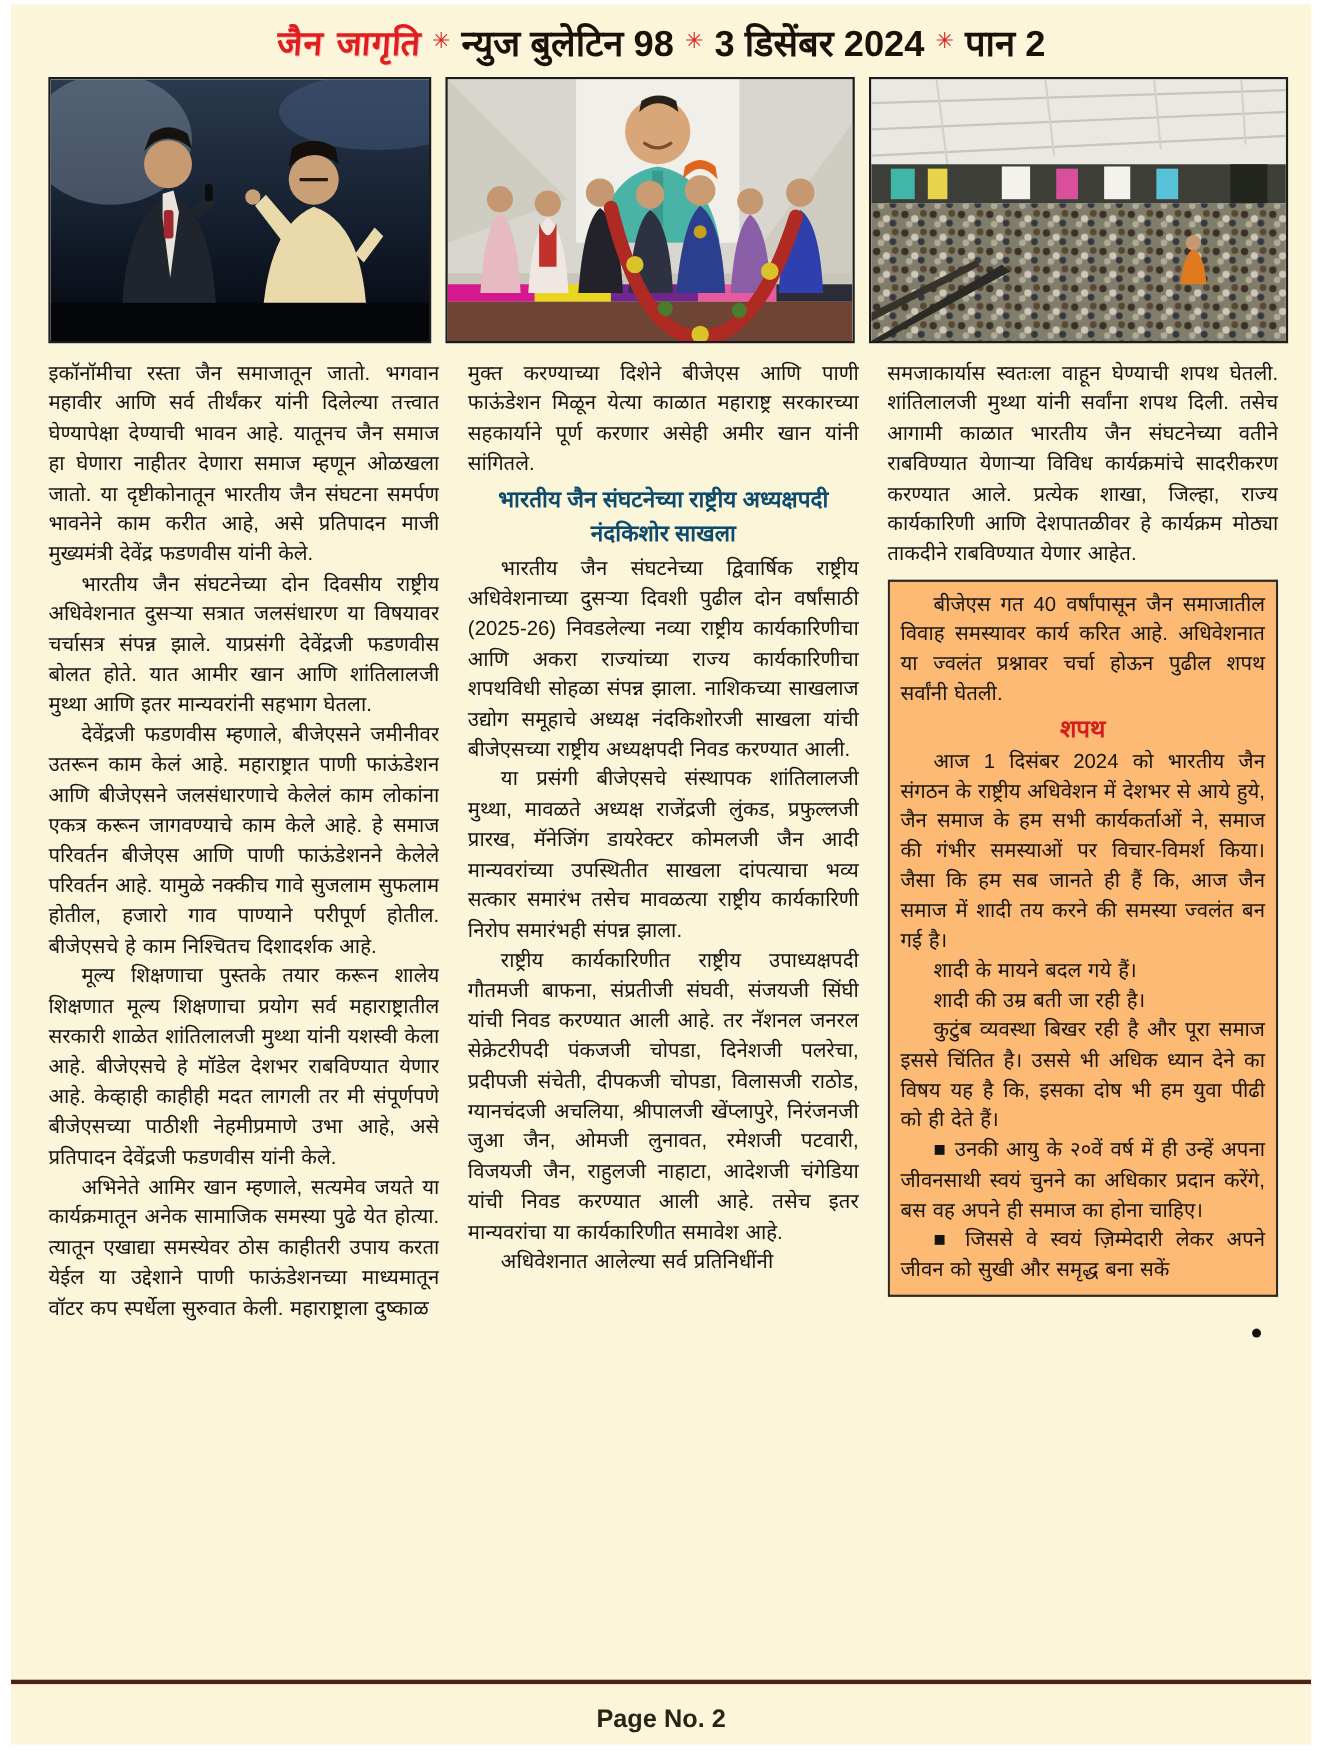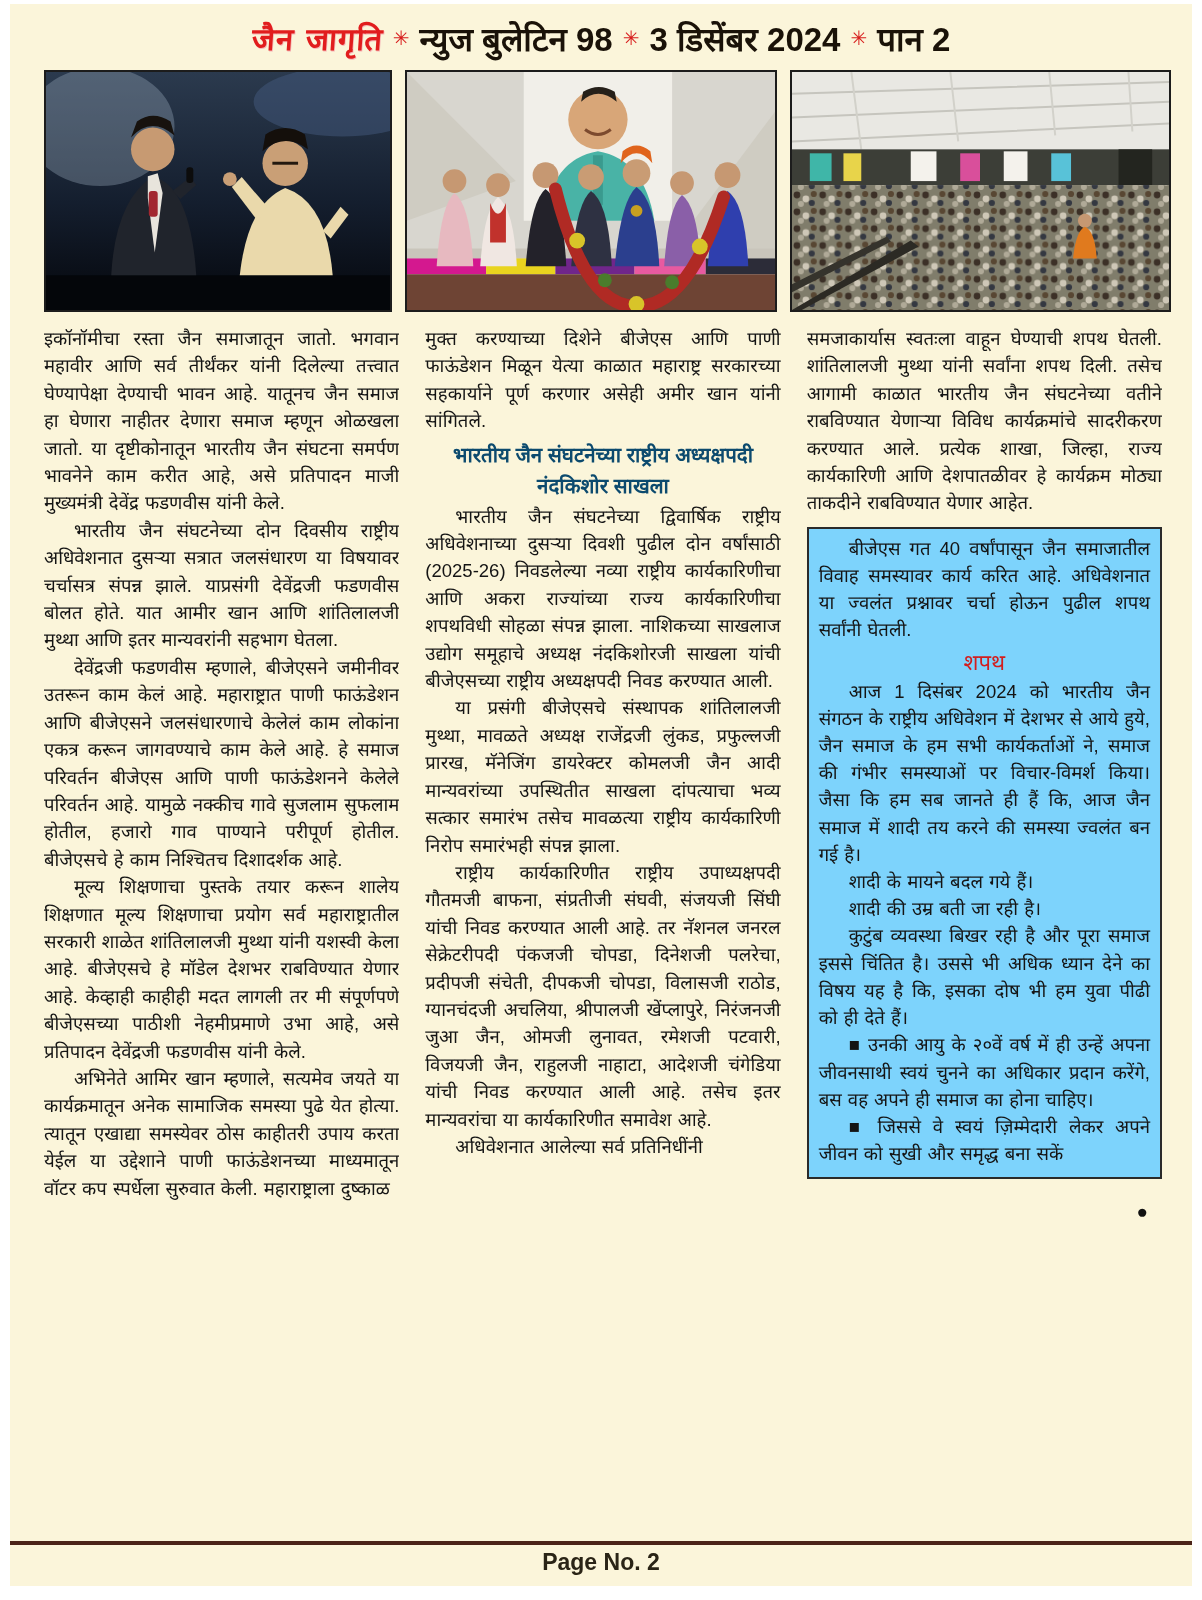--- a/index.html
+++ b/index.html
@@ -45,35 +45,35 @@
   .col p{
     margin:0;font-size:18.5px;line-height:27.4px;text-align:justify;
     text-indent:30px;word-spacing:1px;
   }
   .col p.noindent{text-indent:0;}
   .redhead{
     margin:4px 0 2px;color:#0c4a6e;font-size:20.5px;font-weight:bold;
     text-align:center;line-height:31px;
   }
   .oathbox{
-    border:2px solid #2a2a2a;background:#7dd3fc;
+    border:2px solid #2a2a2a;background:#fdba74;
     margin-top:10px;padding:6px 10px 10px;box-sizing:border-box;
   }
   .oathbox p{font-size:18.5px;line-height:27.2px;}
   .oathhead{
-    margin:2px 0;color:#d21e1e;font-size:22px;font-weight:normal;text-align:center;
+    margin:2px 0;color:#d21e1e;font-size:22px;font-weight:bold;text-align:center;
     font-family:"DejaVu Serif","Liberation Serif",serif;
   }
   .endmark{text-align:right;font-size:19px;padding:22px 14px 0 0;color:#111;}
   
   .footer{margin-top:auto;flex:none;}
   .rule{height:4px;background:#4b2318;}
   .pageno{
     text-align:center;font-weight:bold;font-size:23px;color:#2a2416;
-    padding:4px 0 10px;
+    padding:18px 0 10px;
   }
 </style>
 </head>
 <body>
 
 <div class="sheet">
   <div class="cream">
 
     <header class="masthead">
       <span class="logo">जैन जागृति</span>

